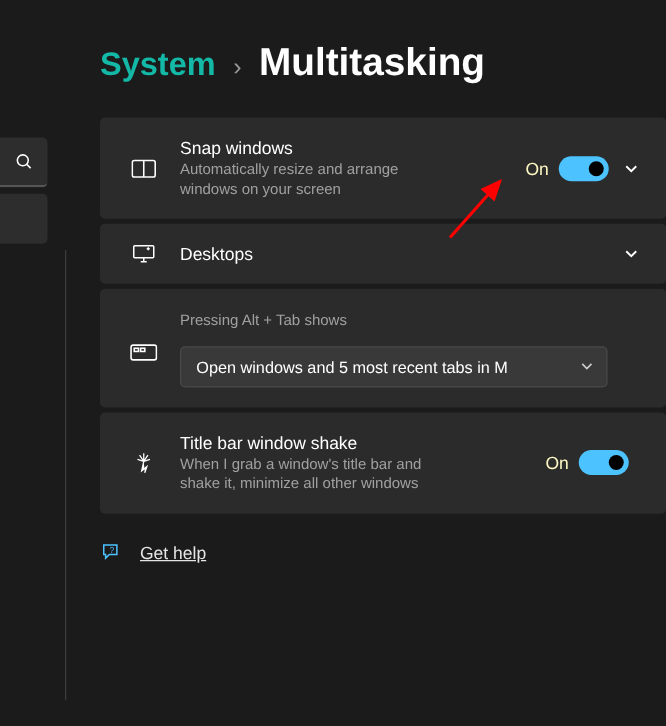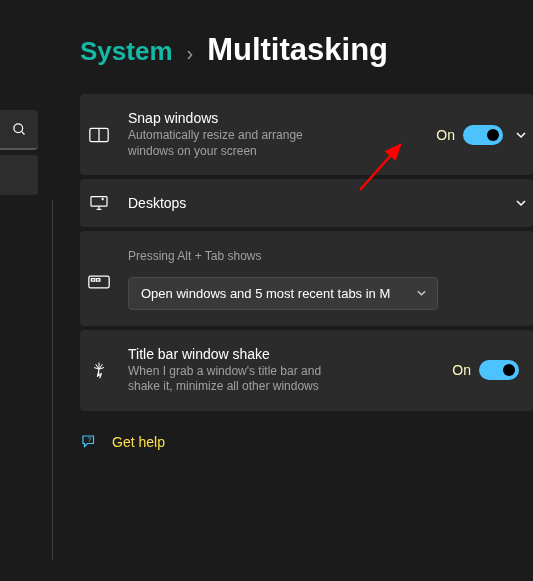--- a/index.html
+++ b/index.html
@@ -45,21 +45,21 @@
     gap: 14px;
     margin-bottom: 26px;
   }
   .breadcrumb .parent { font-size: 26px; color: #14b8a6; font-weight: 600; }
   .breadcrumb .sep { font-size: 20px; color: #9a9a9a; }
   .breadcrumb .current { font-size: 31px; color: #ffffff; font-weight: 600; }
   .panel {
     background: #2b2b2b;
     border-radius: 4px;
     margin-bottom: 4px;
-    padding: 16px 4px;
+    padding: 16px 20px;
     position: relative;
     display: flex;
     align-items: center;
   }
   .panel .icon-slot {
     width: 30px;
     flex-shrink: 0;
     display:flex; align-items:center; justify-content:center;
   }
   .panel .text-slot { flex: 1; padding-left: 14px; padding-right: 10px;}
@@ -86,28 +86,28 @@
   .dropdown {
     margin-top: 12px;
     background: #393939;
     border: 1px solid #4a4a4a;
     border-radius: 4px;
     padding: 8px 34px 8px 12px;
     font-size: 13px;
     color: #ffffff;
     cursor: pointer;
     position: relative;
-    width: 310px;
+    width: 342px;
     white-space: nowrap;
     overflow: hidden;
   }
   .dropdown .dd-chev { position:absolute; right:10px; top:50%; transform:translateY(-50%);}
   .links { margin-top: 22px; margin-left: 0px; }
   .link-row { display:flex; align-items:center; gap:14px; margin-bottom: 14px; cursor:pointer;}
-  .link-row .link-text { color:#fde047; font-size: 14px;}
+  .link-row .link-text { color:#e5e5e5; font-size: 14px; text-decoration: underline;}
   .arrow-annot {
     position:absolute; pointer-events:none;
   }
   svg { display:block; }
   .vline {
     position:absolute; left:52px; top:200px; width:1px; height:360px;
     background: rgba(255,255,255,0.15);
   }
 </style>
 </head>

